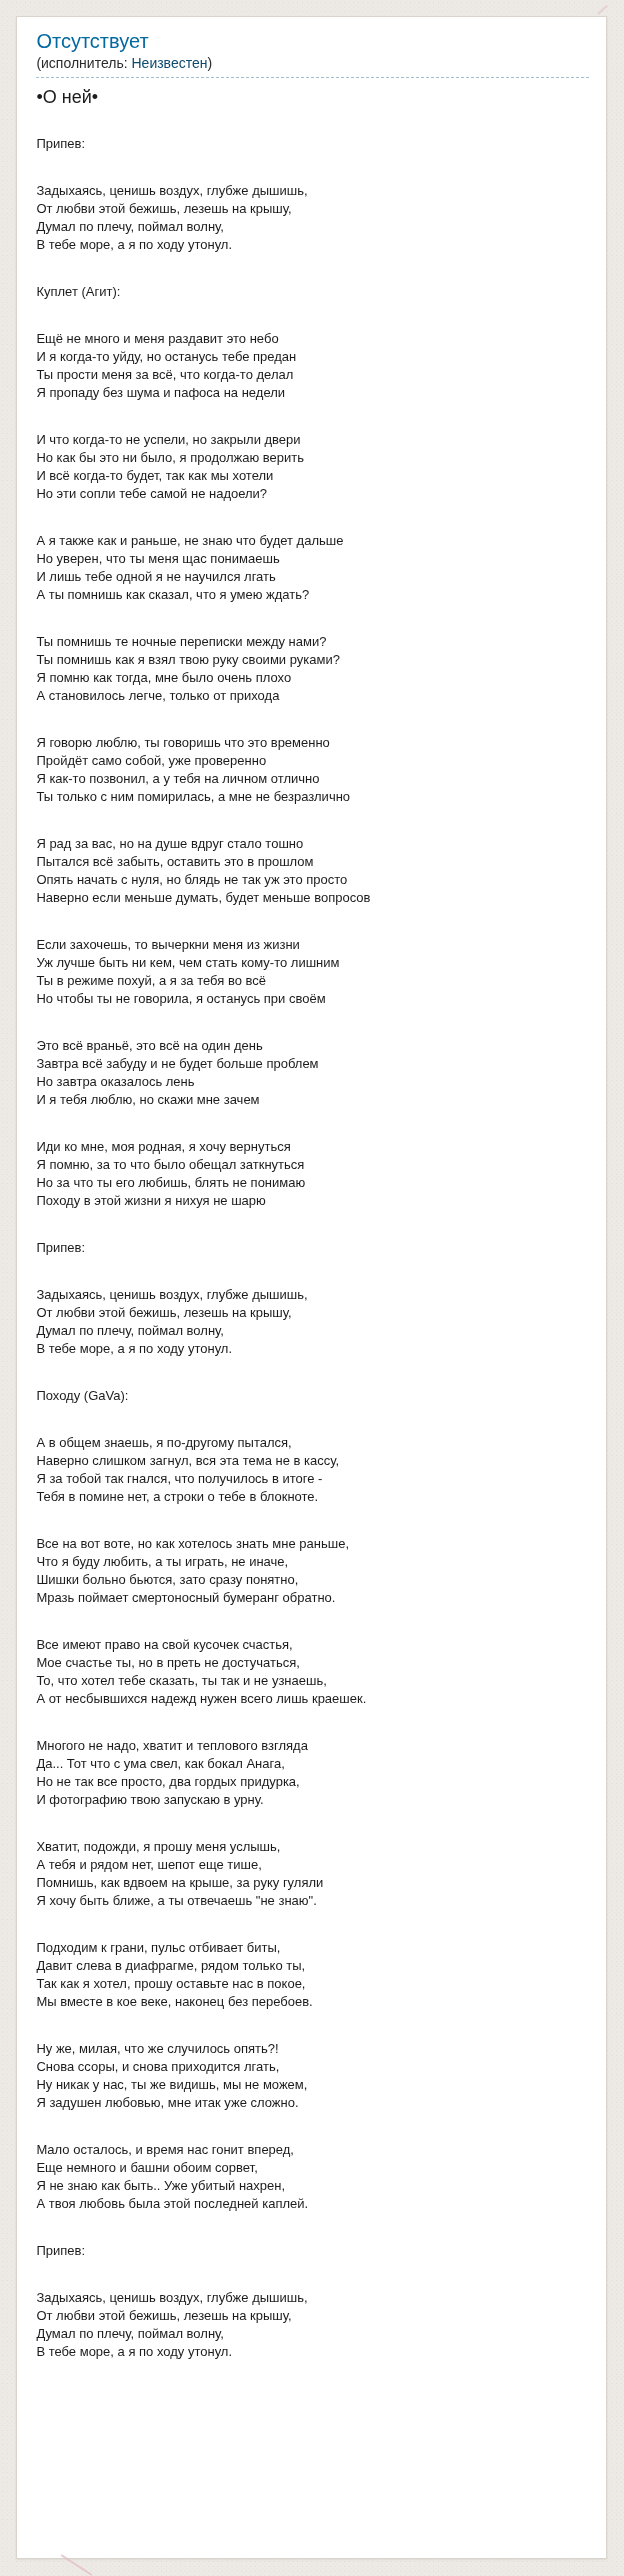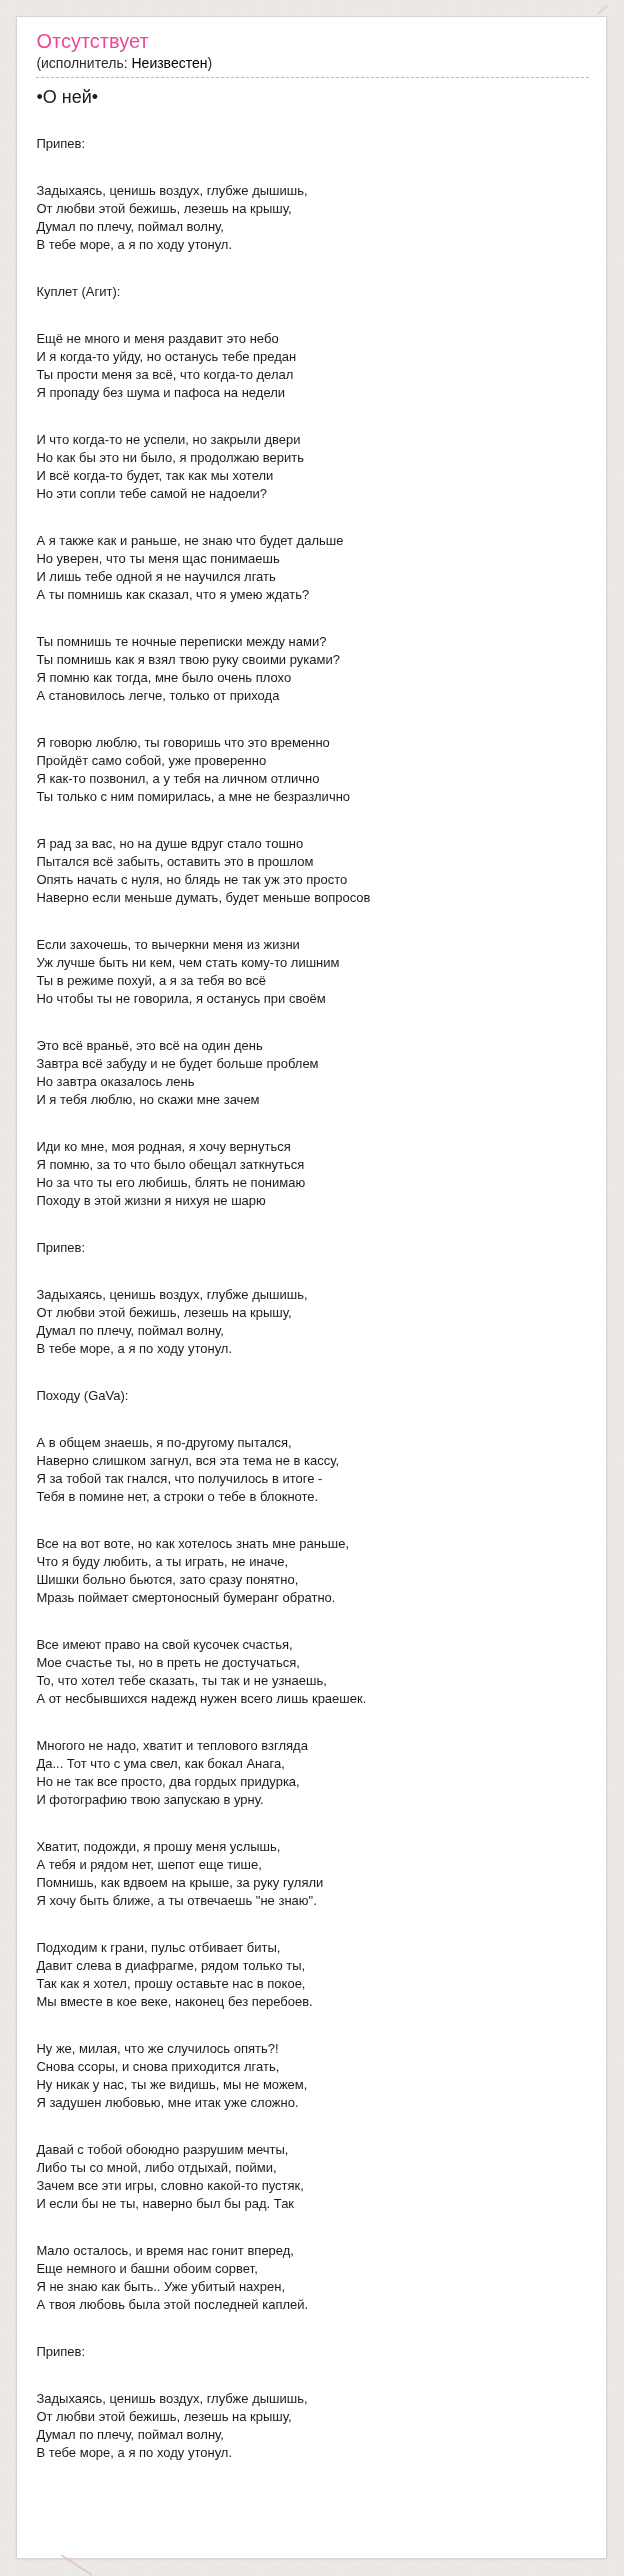--- a/index.html
+++ b/index.html
@@ -19,24 +19,24 @@
     position:absolute; left:16.4px; top:16.4px; width:591px; height:2543px;
     box-sizing:border-box; background:#ffffff;
     border:0.8px solid #d9d5ce;
     box-shadow:0 0.8px 2.3px rgba(120,110,100,.18);
     padding:11.7px 17px 0 19px;
     overflow:hidden;
   }
   .hdr { padding-bottom:4.7px; border-bottom:0.8px dashed #a3bfcd; }
   h1.page-title {
     margin:0; font-size:20px; line-height:24px; font-weight:400;
-    color:#ec4899; letter-spacing:0;
+    color:#0369a1; letter-spacing:0;
   }
   .artist { margin-top:2.3px; font-size:14px; line-height:17px; color:#2b2b2b; }
-  .artist a { color:#000000; text-decoration:none; cursor:pointer; }
+  .artist a { color:#0c4a6e; text-decoration:none; cursor:pointer; }
   .song-title { margin:11px 0 0 0; font-size:18px; line-height:17px; }
   .lyrics { font-size:13px; line-height:18px; }
   .lyrics p { margin:29px 0; }
   .lyrics p.heading { }
   .scratch { position:absolute; height:1.6px; background:#e3bcc0; border-radius:1.6px; }
   #scratch-bl { left:58px; top:2564px; width:37px; transform:rotate(33deg); opacity:.75; }
   #scratch-tr { left:596px; top:9.4px; width:12.5px; transform:rotate(-42deg); opacity:.55; }
 </style>
 </head>
 <body>
@@ -63,21 +63,20 @@
       <p class="heading">Припев:</p>
       <p class="stanza">Задыхаясь, ценишь воздух, глубже дышишь,<br>От любви этой бежишь, лезешь на крышу,<br>Думал по плечу, поймал волну,<br>В тебе море, а я по ходу утонул.</p>
       <p class="heading">Походу (GaVa):</p>
       <p class="stanza">А в общем знаешь, я по-другому пытался,<br>Наверно слишком загнул, вся эта тема не в кассу,<br>Я за тобой так гнался, что получилось в итоге -<br>Тебя в помине нет, а строки о тебе в блокноте.</p>
       <p class="stanza">Все на вот воте, но как хотелось знать мне раньше,<br>Что я буду любить, а ты играть, не иначе,<br>Шишки больно бьются, зато сразу понятно,<br>Мразь поймает смертоносный бумеранг обратно.</p>
       <p class="stanza">Все имеют право на свой кусочек счастья,<br>Мое счастье ты, но в преть не достучаться,<br>То, что хотел тебе сказать, ты так и не узнаешь,<br>А от несбывшихся надежд нужен всего лишь краешек.</p>
       <p class="stanza">Многого не надо, хватит и теплового взгляда<br>Да... Тот что с ума свел, как бокал Анага,<br>Но не так все просто, два гордых придурка,<br>И фотографию твою запускаю в урну.</p>
       <p class="stanza">Хватит, подожди, я прошу меня услышь,<br>А тебя и рядом нет, шепот еще тише,<br>Помнишь, как вдвоем на крыше, за руку гуляли<br>Я хочу быть ближе, а ты отвечаешь "не знаю".</p>
       <p class="stanza">Подходим к грани, пульс отбивает биты,<br>Давит слева в диафрагме, рядом только ты,<br>Так как я хотел, прошу оставьте нас в покое,<br>Мы вместе в кое веке, наконец без перебоев.</p>
       <p class="stanza">Ну же, милая, что же случилось опять?!<br>Снова ссоры, и снова приходится лгать,<br>Ну никак у нас, ты же видишь, мы не можем,<br>Я задушен любовью, мне итак уже сложно.</p>
-      <p class="stanza">Давай с тобой обоюдно разрушим мечты,<br>Либо ты со мной, либо отдыхай, пойми,<br>Зачем все эти игры, словно какой-то пустяк,<br>И если бы не ты, наверно был бы рад. Так</p>
       <p class="stanza">Мало осталось, и время нас гонит вперед,<br>Еще немного и башни обоим сорвет,<br>Я не знаю как быть.. Уже убитый нахрен,<br>А твоя любовь была этой последней каплей.</p>
       <p class="heading">Припев:</p>
       <p class="stanza">Задыхаясь, ценишь воздух, глубже дышишь,<br>От любви этой бежишь, лезешь на крышу,<br>Думал по плечу, поймал волну,<br>В тебе море, а я по ходу утонул.</p>
     </div>
 </div>
 
 <div class="scratch" id="scratch-bl"></div>
 <div class="scratch" id="scratch-tr"></div>
 
 

